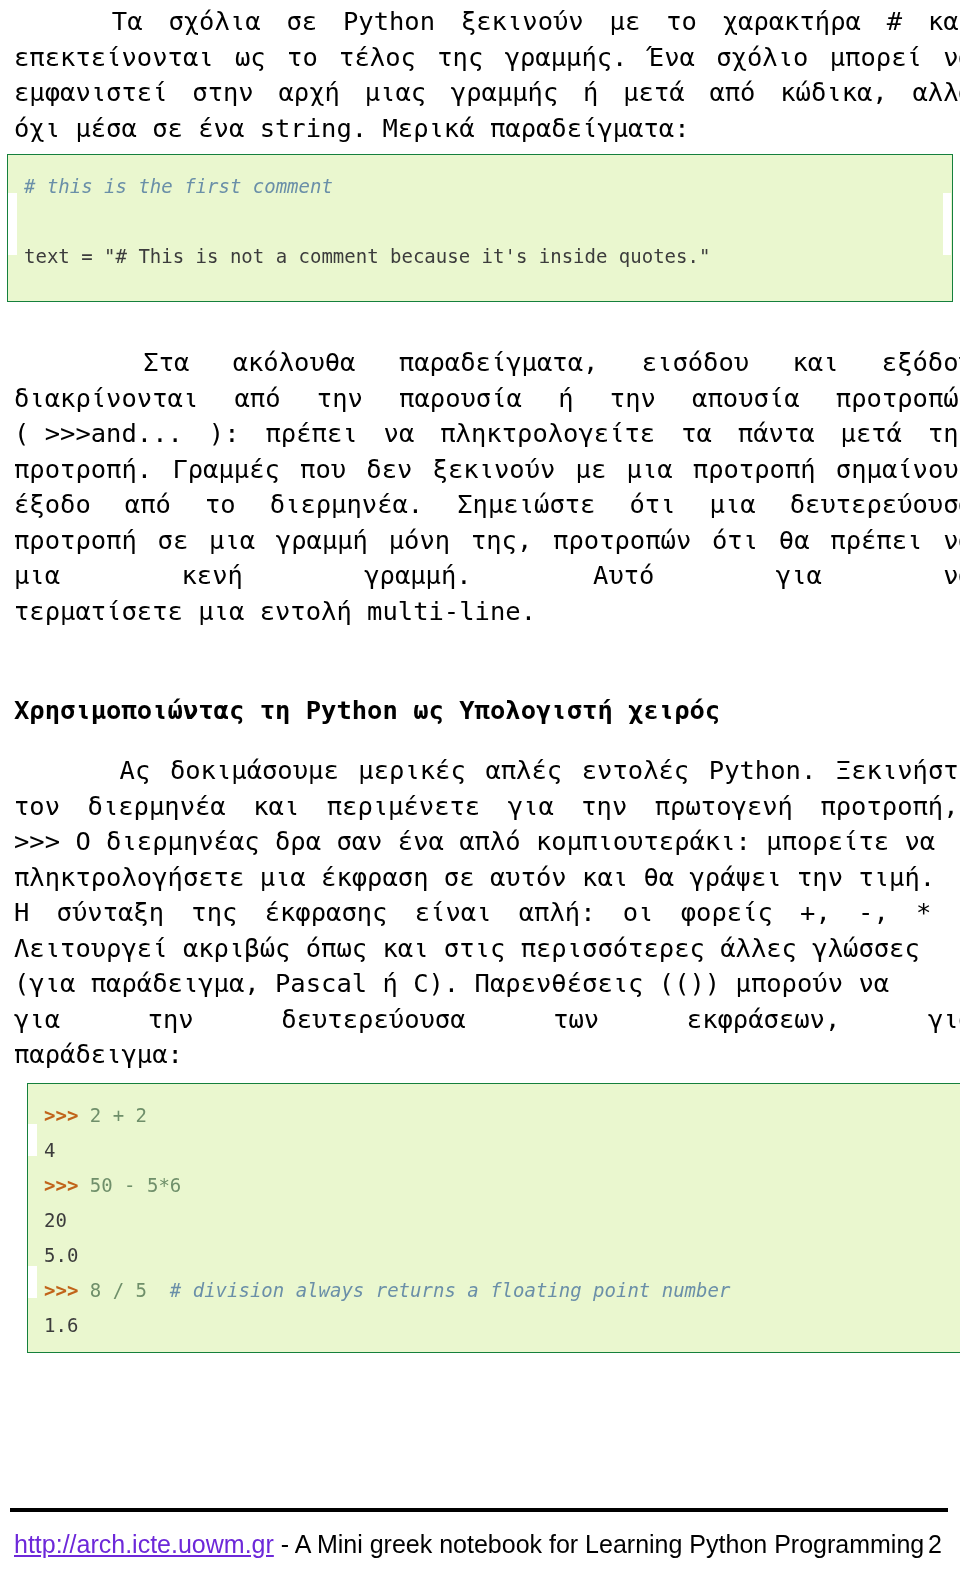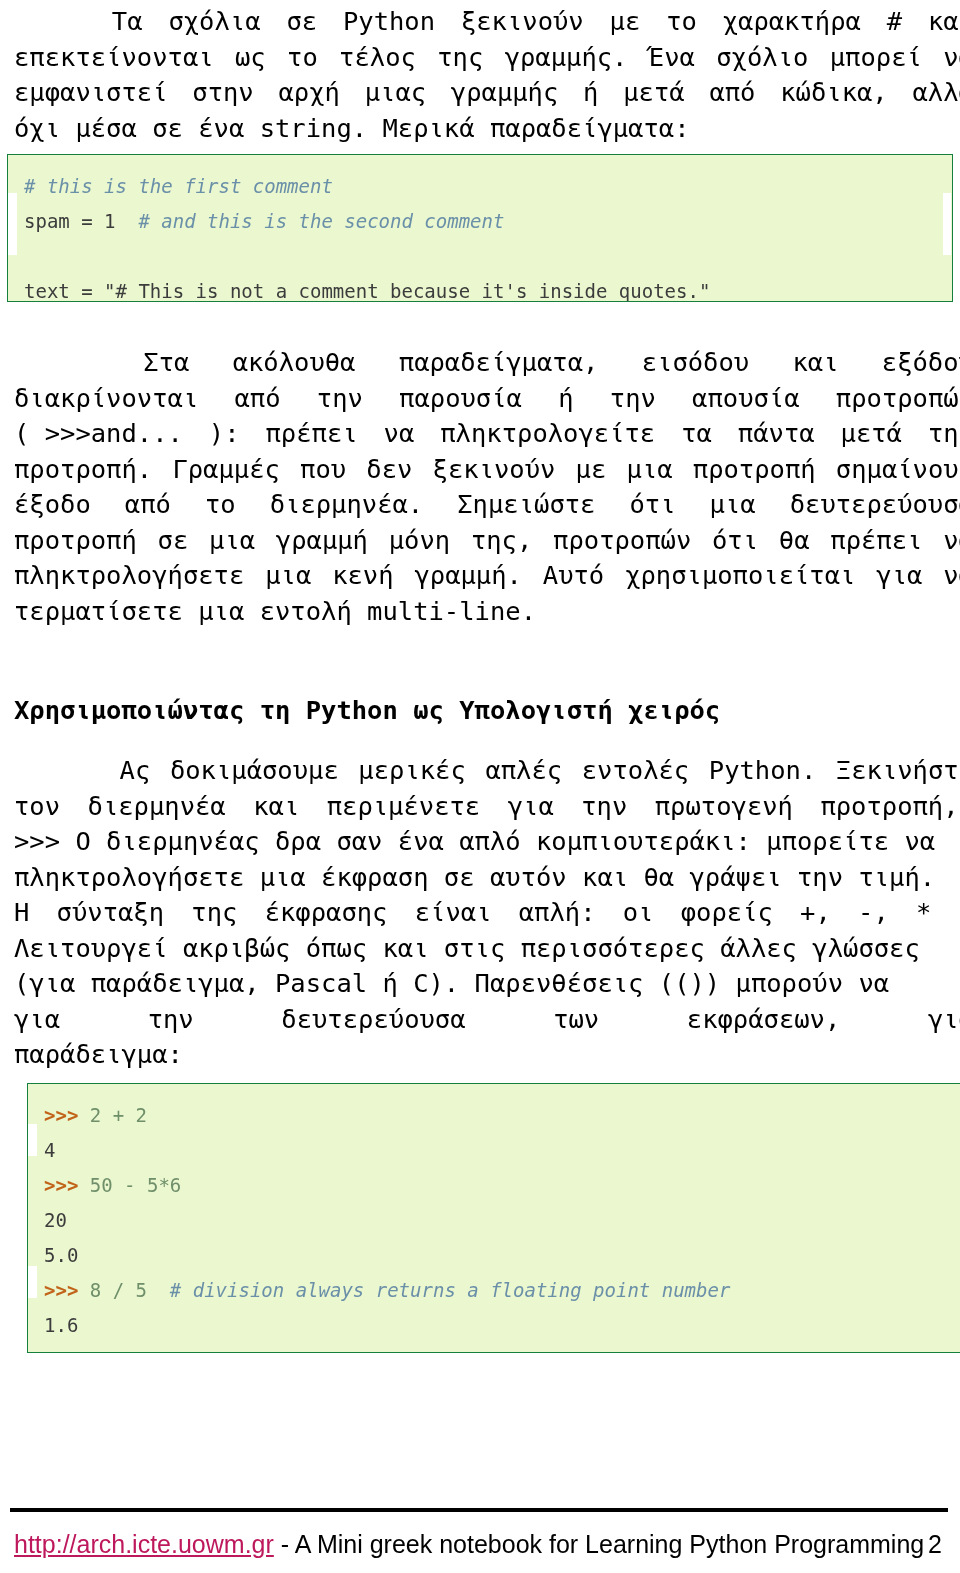--- a/index.html
+++ b/index.html
@@ -113,21 +113,21 @@
     display: flex;
     justify-content: space-between;
     align-items: baseline;
     font-family: "Liberation Sans", sans-serif;
     font-size: 25px;
     color: #000000;
     white-space: pre;
   }
   .footer-left { white-space: pre; }
   .footer-url {
-    color: #be185d;
+    color: #6d28d9;
     text-decoration: underline;
   }
   .footer-page { font-size: 25px; padding-right: 4px; }
 </style>
 </head>
 <body>
 
 <div class="page">
 
   <div class="para" style="position:absolute; left:0; top:4px; width:960px;">
@@ -138,21 +138,20 @@
       <span>επεκτείνονται</span><span>ως</span><span>το</span><span>τέλος</span><span>της</span><span>γραμμής.</span><span>Ένα</span><span>σχόλιο</span><span>μπορεί</span><span>να</span>
     </span>
     <span class="line just">
       <span>εμφανιστεί</span><span>στην</span><span>αρχή</span><span>μιας</span><span>γραμμής</span><span>ή</span><span>μετά</span><span>από</span><span>κώδικα,</span><span>αλλά</span>
     </span>
     <span class="line lastline">όχι μέσα σε ένα string. Μερικά παραδείγματα:</span>
   </div>
 
   <div class="codeblock" style="position:absolute; left:7px; top:154px; width:946px; height:148px;">
     <span class="cline"><span class="tok-comment"># this is the first comment</span></span>
-    <span class="cline"><span class="tok-code">spam = 1  </span><span class="tok-comment"># and this is the second comment</span></span>
     <span class="cline"><span class="tok-code">          </span></span>
     <span class="cline"><span class="tok-code">text = "# This is not a comment because it's inside quotes."</span></span>
     <div class="artifact-left" style="left:0px; top:38px; height:62px;"></div>
     <div class="artifact-right" style="right:1px; top:38px; height:62px;"></div>
   </div>
 
   <div class="para" style="position:absolute; left:0; top:345px; width:960px;">
     <span class="line just">
       <span style="width:86px;display:inline-block"></span><span>Στα</span><span>ακόλουθα</span><span>παραδείγματα,</span><span>εισόδου</span><span>και</span><span>εξόδου</span>
     </span>
@@ -165,21 +164,21 @@
     <span class="line just">
       <span>προτροπή.</span><span>Γραμμές</span><span>που</span><span>δεν</span><span>ξεκινούν</span><span>με</span><span>μια</span><span>προτροπή</span><span>σημαίνουν</span>
     </span>
     <span class="line just">
       <span>έξοδο</span><span>από</span><span>το</span><span>διερμηνέα.</span><span>Σημειώστε</span><span>ότι</span><span>μια</span><span>δευτερεύουσα</span>
     </span>
     <span class="line just">
       <span>προτροπή</span><span>σε</span><span>μια</span><span>γραμμή</span><span>μόνη</span><span>της,</span><span>προτροπών</span><span>ότι</span><span>θα</span><span>πρέπει</span><span>να</span>
     </span>
     <span class="line just">
-      <span>πληκτρολογήσετε</span><span>μια</span><span>κενή</span><span>γραμμή.</span><span>Αυτό</span><span>χρησιμοποιείται</span><span>για</span><span>να</span>
+      <span>μια</span><span>κενή</span><span>γραμμή.</span><span>Αυτό</span><span>για</span><span>να</span>
     </span>
     <span class="line lastline">τερματίσετε μια εντολή multi-line.</span>
   </div>
 
   <div class="heading" style="position:absolute; left:0; top:695px; width:960px;">Χρησιμοποιώντας τη Python ως Υπολογιστή χειρός</div>
 
   <div class="para" style="position:absolute; left:0; top:753px; width:960px;">
     <span class="line just">
       <span style="width:86px;display:inline-block"></span><span>Ας</span><span>δοκιμάσουμε</span><span>μερικές</span><span>απλές</span><span>εντολές</span><span>Python.</span><span>Ξεκινήστε</span>
     </span>

